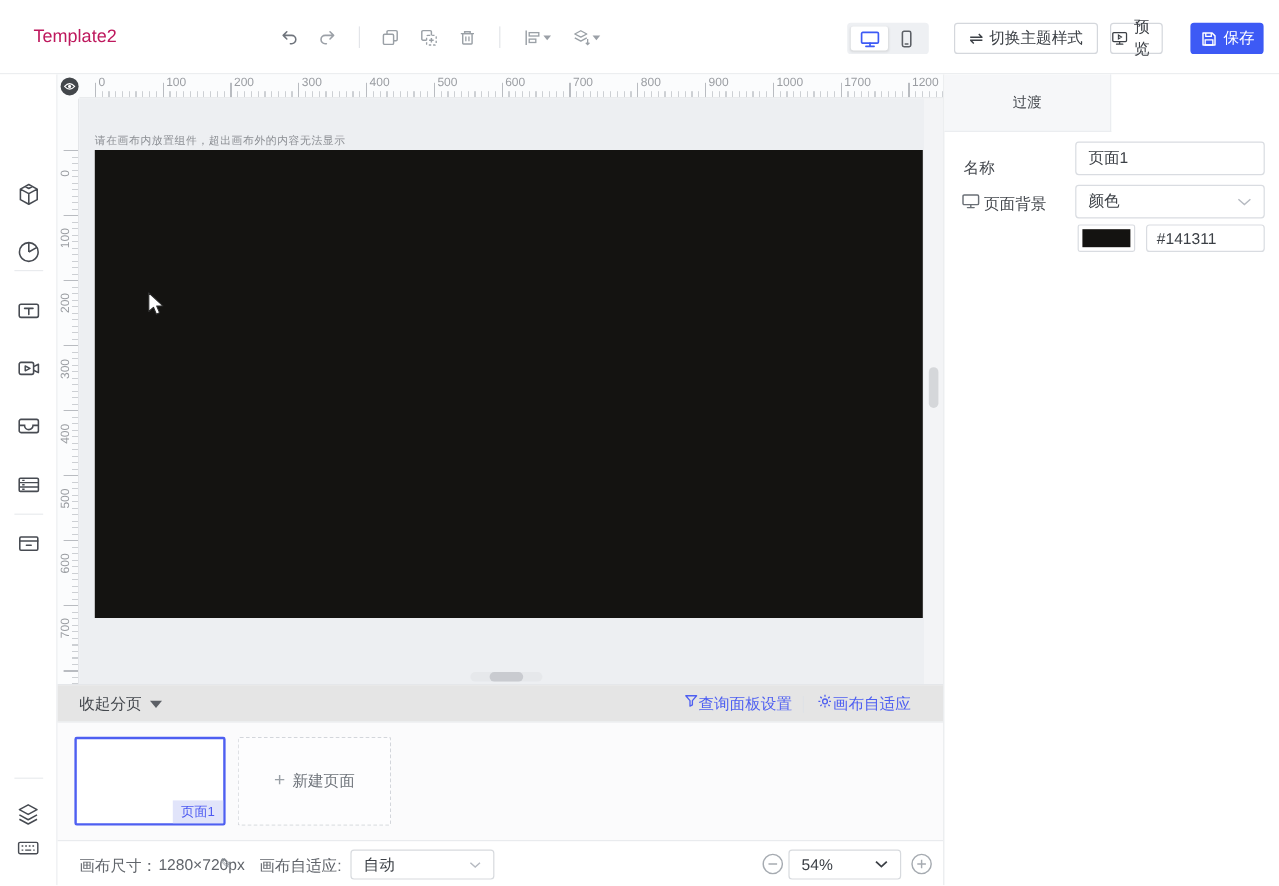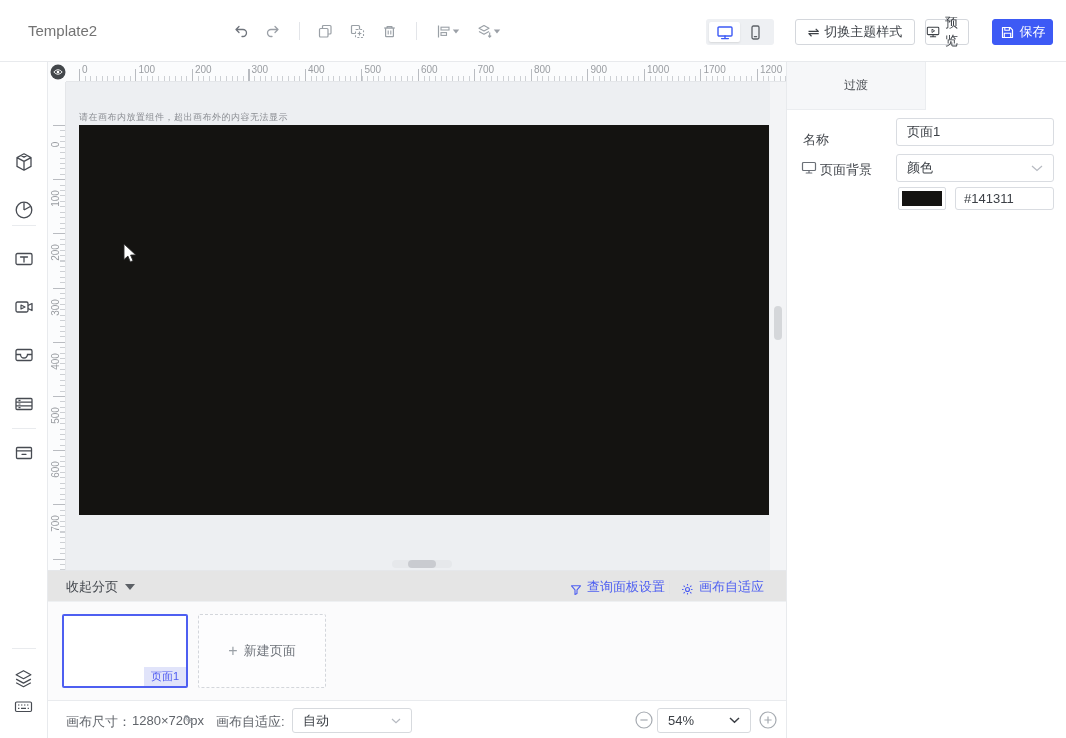--- a/index.html
+++ b/index.html
@@ -6,21 +6,21 @@
   html,body { background:#fff; }
   body { font-family:"Liberation Sans","DejaVu Sans",sans-serif; }
   :root{
     --accent:#3d5af5; --link:#4e5ff1; --page-bg:#141311;
     --border:#e8eaed; --soft:#eceef1; --icon:#878c94; --dark-icon:#474b52;
   }
   .app{ position:relative; width:1066px; height:738px; background:#fff; overflow:hidden; }
 
   
   .header{ position:absolute; left:0; top:0; width:1066px; height:62px; background:#fff; border-bottom:1px solid var(--border); }
-  .title{ position:absolute; left:28px; top:22px; font-size:15px; color:#737373; font-weight:500; }
+  .title{ position:absolute; left:28px; top:22px; font-size:15px; color:#be185d; font-weight:500; }
   .tbtn{ position:absolute; top:22px; width:18px; height:18px; display:flex; align-items:center; justify-content:center; cursor:pointer; }
   .tsep{ position:absolute; top:22px; width:1px; height:18px; background:#e3e5e9; }
   .caret{ width:0; height:0; border-left:4px solid transparent; border-right:4px solid transparent; border-top:5px solid #9ba0a7; display:inline-block; }
   .toggle{ position:absolute; left:706px; top:19px; width:68px; height:26px; background:#eef0f3; border-radius:3px; display:flex; align-items:center; padding:3px; }
   .tg-seg{ width:31px; height:20px; display:flex; align-items:center; justify-content:center; border-radius:2px; cursor:pointer; }
   .tg-seg.active{ background:#fff; box-shadow:0 1px 2px rgba(0,0,0,.10); }
   .btn{ position:absolute; top:19px; height:26px; border:1px solid #d4d7dc; border-radius:3px; background:#fff; display:flex; align-items:center; justify-content:center; gap:5px; font-size:13px; color:#3c4046; cursor:pointer; }
   .btn.primary{ background:var(--accent); border-color:var(--accent); color:#fff; }
   .exch{ font-size:14px; line-height:1; color:#3c4046; }
 
@@ -47,21 +47,21 @@
   .vthumb{ position:absolute; left:774px; top:306px; width:8px; height:34px; background:#d5d7da; border-radius:4px; cursor:pointer; }
   .htrack{ position:absolute; left:392px; top:560px; width:60px; height:8px; background:#e6e8eb; border-radius:4px; }
   .hthumb{ position:absolute; left:408px; top:560px; width:28px; height:8px; background:#c9cbd0; border-radius:4px; cursor:pointer; }
   .cursor{ position:absolute; left:123px; top:243px; z-index:5; }
 
   
   .pages{ position:absolute; left:48px; top:570px; width:738px; height:130px; background:#fbfbfc; border-top:1px solid #e5e7ea; }
   .pages-head{ position:absolute; left:0; top:0; width:738px; height:31px; background:#e5e5e5; border-bottom:1px solid #eef0f2; }
   .collapse{ position:absolute; left:18px; top:7px; font-size:13px; color:#43474d; display:flex; align-items:center; gap:7px; cursor:pointer; }
   .collapse .tri{ width:0; height:0; border-left:5px solid transparent; border-right:5px solid transparent; border-top:6px solid #5c6066; }
-  .plink{ position:absolute; top:7px; font-size:13px; color:var(--link); display:flex; align-items:flex-end; gap:5px; cursor:pointer; }
+  .plink{ position:absolute; top:7px; font-size:13px; color:var(--link); display:flex; align-items:flex-start; gap:0; cursor:pointer; }
   .psep{ position:absolute; left:621px; top:9px; width:1px; height:14px; background:#dfe2e6; }
   .thumb{ position:absolute; left:14px; top:43px; width:126px; height:74px; background:#fff; border:2px solid var(--link); border-radius:2px; cursor:pointer; }
   .thumb-label{ position:absolute; right:0; bottom:0; background:#e1e4fa; color:#4d5af1; font-size:11px; padding:2px 7px; }
   .newpage{ position:absolute; left:150px; top:43px; width:128px; height:74px; background:#fdfdfe; border:1px dashed #d3d6db; border-radius:2px; display:flex; align-items:center; justify-content:center; gap:6px; cursor:pointer; }
   .newpage .plus{ color:#9aa0a6; font-size:16px; line-height:1; }
   .newpage .nptext{ color:#6f747b; font-size:13px; }
 
   
   .statusbar{ position:absolute; left:48px; top:700px; width:738px; height:38px; background:#fff; border-top:1px solid #e9ebee; }
   .sb-text{ position:absolute; top:12px; font-size:13px; color:#61656b; }

